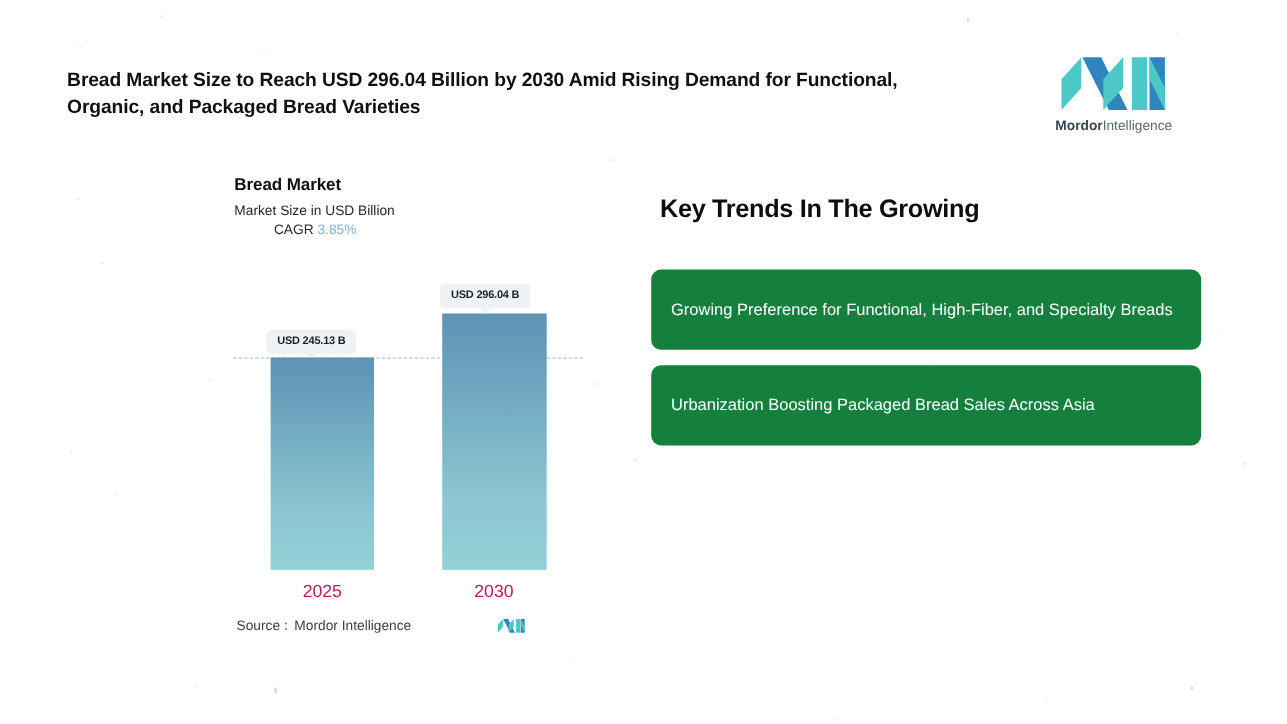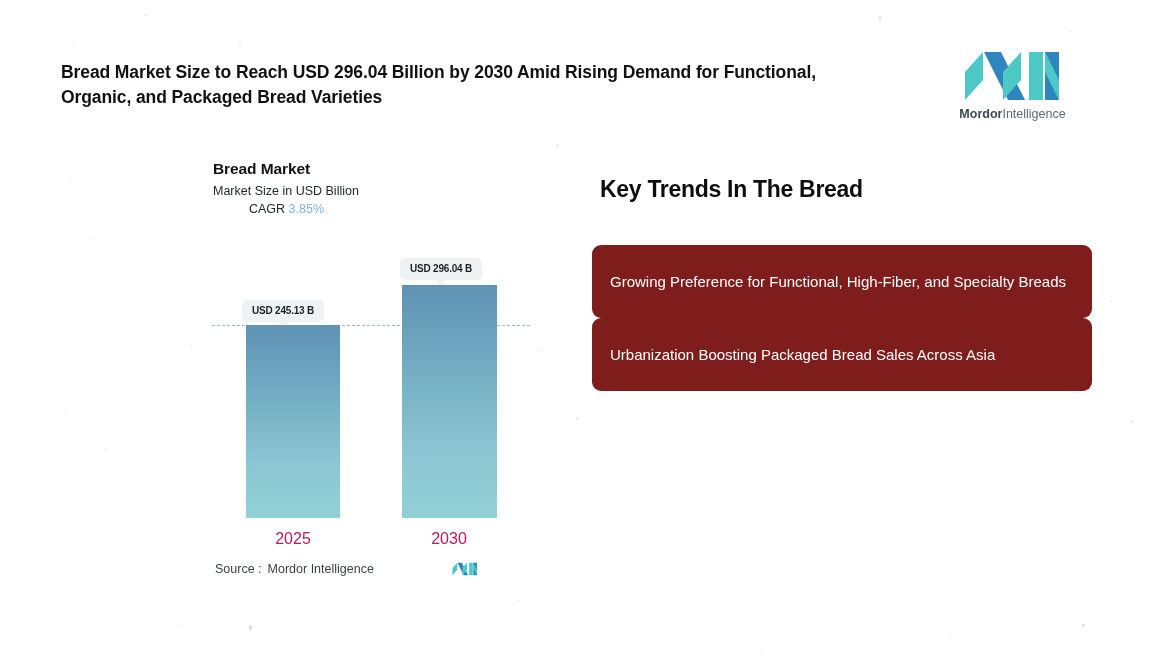--- a/index.html
+++ b/index.html
@@ -116,26 +116,27 @@
   .trends-title {
     position:absolute;
     left:600px; top:176px;
     font-size:23px;
     font-weight:bold;
     letter-spacing:-.3px;
     color:#0e0e0e;
   }
   .cards { position:absolute; left:592px; top:245px; width:500px; }
   .card {
-    background:#7f1d1d;
+    background:#15803d;
     border-radius:9px;
     color:#ffffff;
     font-size:15px;
     line-height:1.42;
     padding:16px 18px;
+    margin-bottom:14px;
     min-height:73px;
     display:flex;
     align-items:center;
   }
   .card.two-line { min-height:73px; }
 </style>
 </head>
 <body>
 
 <div>
@@ -216,18 +217,18 @@
   <svg class="source-mark" viewBox="0 0 100 52">
     <polygon points="2,50 2,22 20,2 20,30" fill="#4cc8c6"></polygon>
     <polygon points="21,2 38,2 62,50 45,50" fill="#2f86be"></polygon>
     <polygon points="40,50 40,22 58,2 58,30" fill="#4cc8c6"></polygon>
     <polygon points="66,2 80,2 80,50 66,50" fill="#4cc8c6"></polygon>
     <polygon points="82,2 96,2 96,50 82,50" fill="#2f86be"></polygon>
     <polygon points="82,2 96,30 96,50 82,22" fill="#4cc8c6"></polygon>
   </svg>
 </div>
 
-<h2 class="trends-title">Key Trends In The Bread</h2>
+<h2 class="trends-title">Key Trends In The Growing</h2>
 
 <div class="cards">
   <div class="card two-line">Growing Preference for Functional, High-Fiber, and Specialty Breads</div>
   <div class="card">Urbanization Boosting Packaged Bread Sales Across Asia</div>
 </div>
 
 </body></html>

